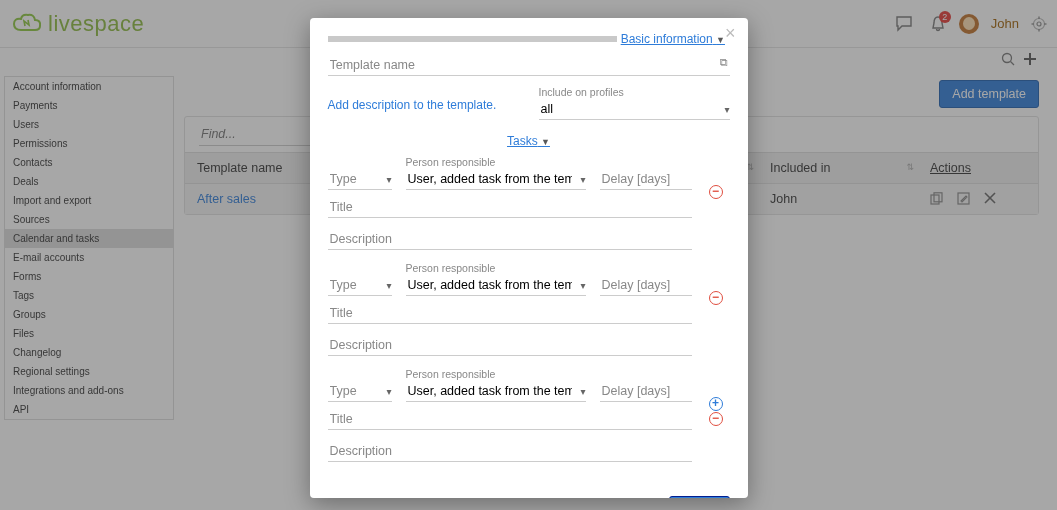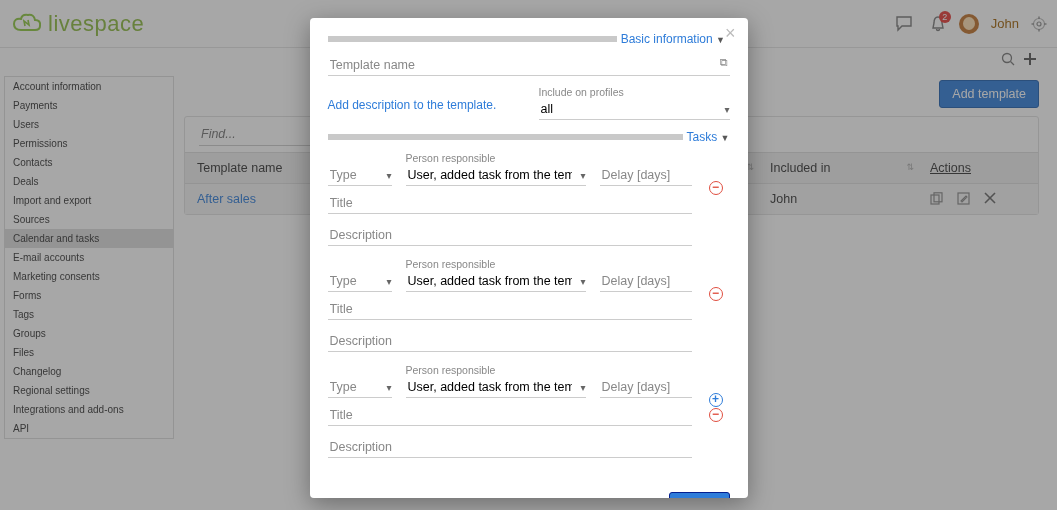--- a/index.html
+++ b/index.html
@@ -40,21 +40,21 @@
     .td { padding:8px 12px; font-size:12.5px; }
     .link { color:#2e7cd9; cursor:pointer; }
     .row-actions { display:flex; gap:14px; color:#888; }
 
     
     .overlay { position:absolute; inset:0; background:rgba(60,60,60,0.45); display:flex; justify-content:center; align-items:flex-start; z-index:50;}
     .dialog { background:#fff; width:438px; margin-top:18px; border-radius:4px; box-shadow:0 6px 24px rgba(0,0,0,0.35); padding:12px 18px 14px; overflow-y:auto; max-height:480px; font-size:12.5px; color:#444; }
     .close { float:right; color:#bbb; font-size:18px; line-height:14px; cursor:pointer; margin-top:-4px; margin-right:-6px;}
     .section-hdr { display:flex; align-items:center; gap:4px; margin:2px 0 8px;}
     .section-hdr .line { flex:1; height:6px; background:#c9c9c9;}
-    .section-hdr .lbl { color:#2e7cd9; font-size:12px; white-space:nowrap; cursor:pointer;}
+    .section-hdr .lbl { color:#2e7cd9; font-size:12px; white-space:nowrap; cursor:pointer;text-decoration:underline;}
     .caret-down { font-size:9px; color:#585858; }
 
     .fgroup { margin:6px 0 10px; }
     .ftext { border:none; border-bottom:1px solid #ccc; width:100%; font-size:12.5px; padding:4px 2px 3px; background:transparent; }
     .ftext::placeholder{ color:#888; }
     .flabel-sm { font-size:10.5px; color:#888; display:block; }
     .two-col { display:flex; gap:20px; }
     .two-col > div { flex:1; }
     .add-desc { color:#2e7cd9; font-size:12px; cursor:pointer;}
 
@@ -139,21 +139,20 @@
         <div class="item">Account information</div>
         <div class="item">Payments</div>
         <div class="item">Users</div>
         <div class="item">Permissions</div>
         <div class="item">Contacts</div>
         <div class="item">Deals</div>
         <div class="item">Import and export</div>
         <div class="item">Sources</div>
         <div class="item active">Calendar and tasks</div>
         <div class="item">E-mail accounts</div>
-        <div class="item">Marketing consents</div>
         <div class="item">Forms</div>
         <div class="item">Tags</div>
         <div class="item">Groups</div>
         <div class="item">Files</div>
         <div class="item">Changelog</div>
         <div class="item">Regional settings</div>
         <div class="item">Integrations and add-ons</div>
         <div class="item">API</div>
       </div>
   </div>
@@ -216,21 +215,21 @@
     <div class="two-col">
       <div style="padding-top:12px;">
         <span class="add-desc">Add description to the template.</span>
       </div>
       <div>
         <span class="flabel-sm">Include on profiles</span>
         <div class="sel"><input class="ftext" readonly="" value="all" style=""></div>
       </div>
     </div>
 
-    <div class="section-hdr" style="margin-top:10px;">
+    <div class="section-hdr" style="margin-top:10px;flex-direction:column;">
       <div class="line"></div>
       <span class="lbl"><span>Tasks</span> <span class="caret-down">▼</span></span>
     </div>
 
     <div id="tasks-container">
         <div class="task">
     <div class="left">
       <div class="row3">
         <div class="sel w-type"><input class="ftext" readonly="" placeholder="Type" style=""></div>
         <div class="w-pers">

